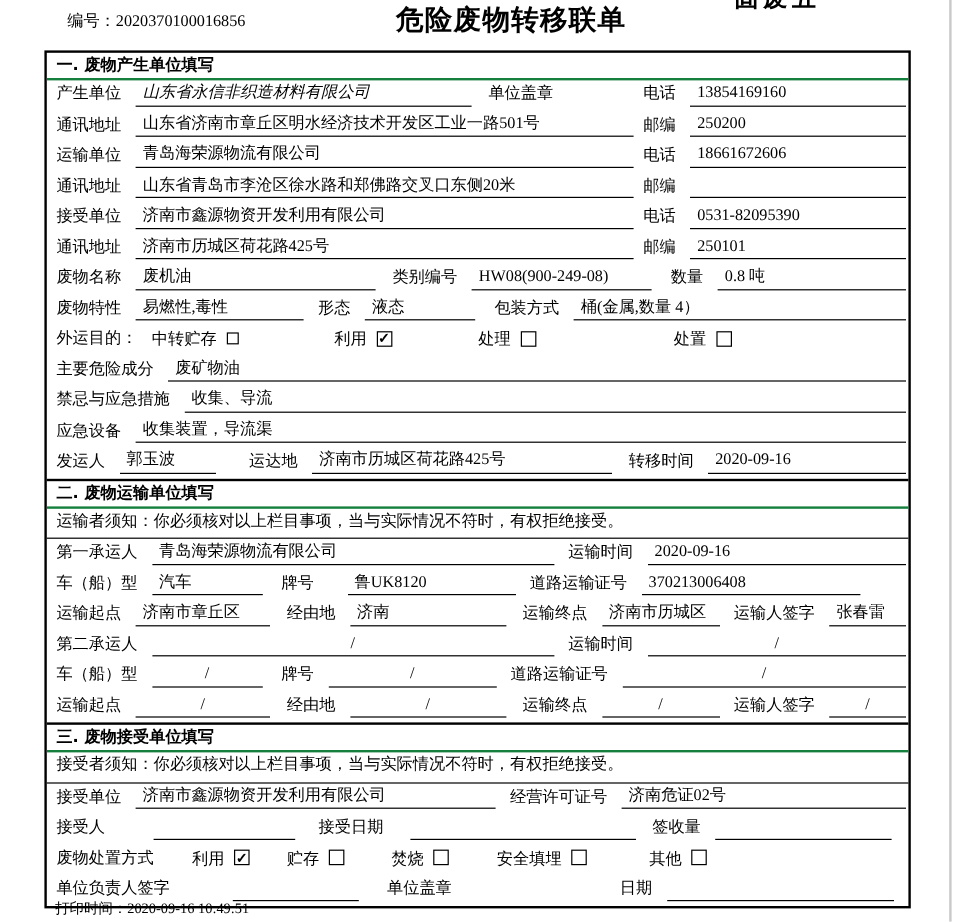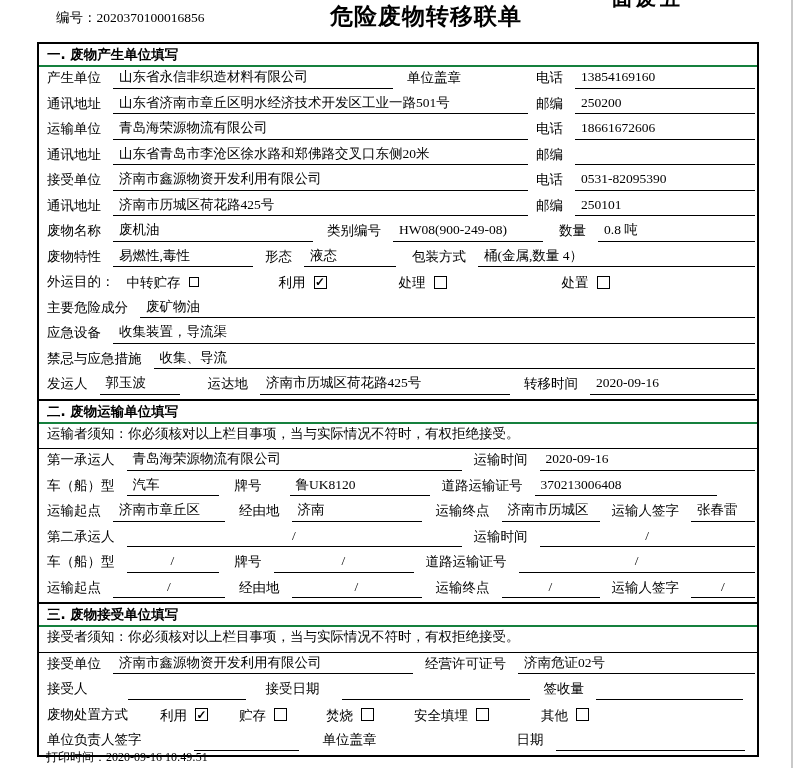--- a/index.html
+++ b/index.html
@@ -74,21 +74,21 @@
 <div class="serial"><span>编号：</span><span>2020370100016856</span></div>
 <div class="doc-title">危险废物转移联单</div>
 <div class="stamp-clip">
     <span>固废五</span>
   </div>
 
 <div class="manifest" id="manifest">
     <div class="sec-hdr">一. 废物产生单位填写</div>
     <div class="row">
       <span class="lbl">产生单位</span>
-      <span class="val" style="width: 280px;">山东省永信非织造材料有限公司</span>
+      <span class="val" style="width: 280px; font-style: italic;">山东省永信非织造材料有限公司</span>
       <span class="lbl" style="margin-left: 14px;">单位盖章</span>
       <span class="sp" style="flex-grow: 1;"></span>
       <span class="lbl">电话</span>
       <span class="val" style="width: 180px;">13854169160</span>
     </div>
     <div class="row">
       <span class="lbl">通讯地址</span>
       <span class="val grow" style="flex-grow: 1; margin-right: 8px; margin-top: 27px;">山东省济南市章丘区明水经济技术开发区工业一路501号</span>
       <span class="lbl">邮编</span>
       <span class="val" style="width: 180px;">250200</span>
@@ -150,26 +150,26 @@
       <span class="chk" style="margin-left: 115px;">
         <span class="chk-lbl">处置</span>
         <span class="box"></span>
       </span>
     </div>
     <div class="row">
       <span class="lbl">主要危险成分</span>
       <span class="val grow" style="flex-grow: 1;">废矿物油</span>
     </div>
     <div class="row">
+      <span class="lbl">禁忌与应急措施</span>
+      <span class="val grow" style="flex-grow: 1;">收集、导流</span>
+    </div>
+    <div class="row">
       <span class="lbl">应急设备</span>
       <span class="val grow" style="flex-grow: 1;">收集装置，导流渠</span>
-    </div>
-    <div class="row">
-      <span class="lbl">禁忌与应急措施</span>
-      <span class="val grow" style="flex-grow: 1;">收集、导流</span>
     </div>
     <div class="row">
       <span class="lbl">发运人</span>
       <span class="val" style="width: 80px;">郭玉波</span>
       <span class="lbl" style="margin-left: 28px;">运达地</span>
       <span class="val" style="width: 250px;">济南市历城区荷花路425号</span>
       <span class="lbl" style="margin-left: 14px;">转移时间</span>
       <span class="val grow" style="flex-grow: 1;">2020-09-16</span>
     </div>
     <div class="sec-hdr">二. 废物运输单位填写</div>

